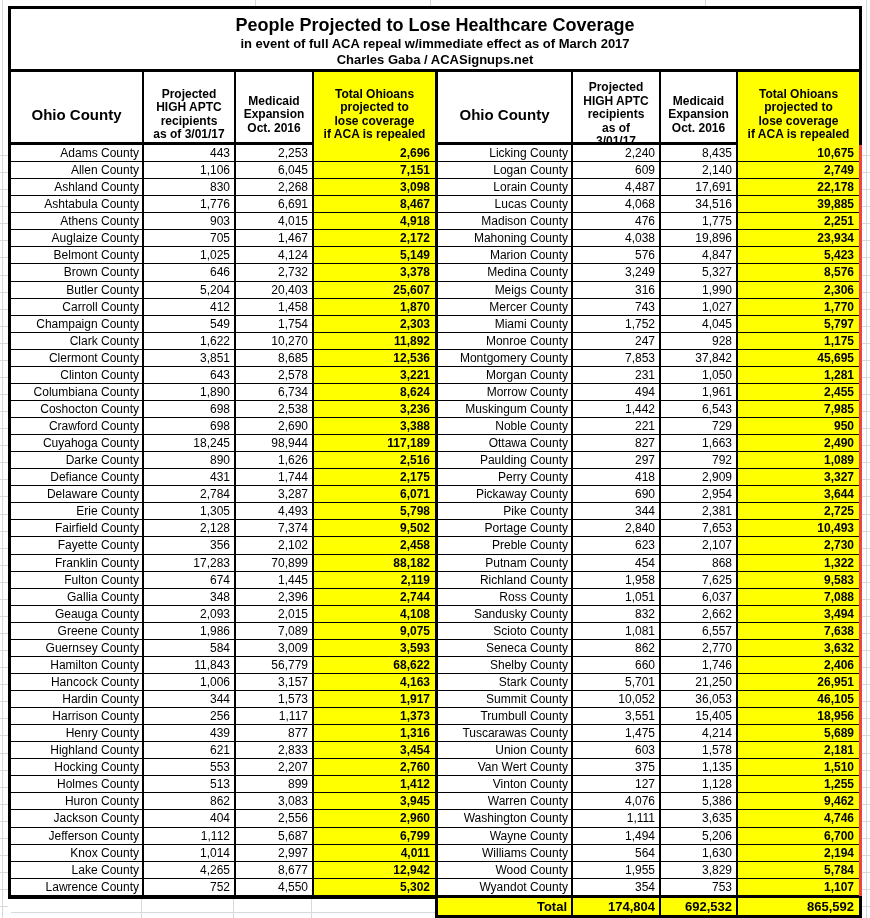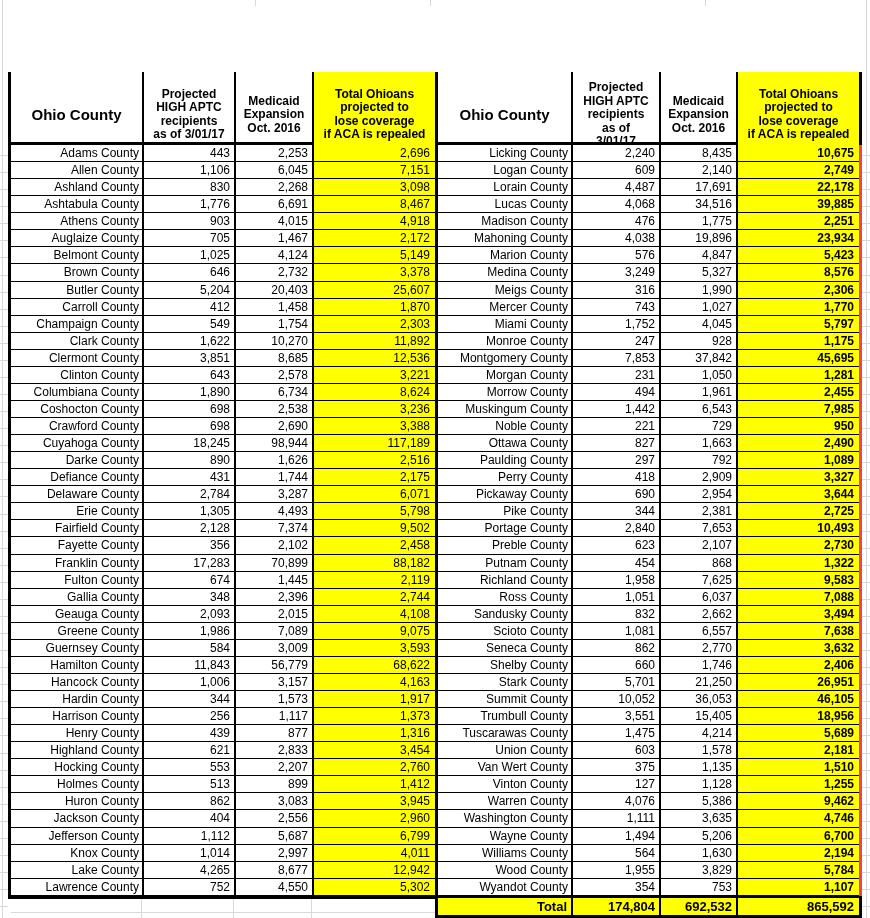--- a/index.html
+++ b/index.html
@@ -43,21 +43,21 @@
     display:grid;grid-template-columns:133px 92px 78px 124px 135px 88px 77px 121px;
     grid-auto-rows:17.07px;overflow:hidden;
   }
   .cell{
     display:flex;align-items:center;justify-content:flex-end;
     font-size:12px;line-height:14px;
     border-right:2px solid #000;border-bottom:1px solid #000;
     padding-right:4px;white-space:nowrap;overflow:hidden;
   }
   .cell.c-county{padding-right:3px;}
-  .cell.col3{border-right-width:3px;background:#FFFF00;font-weight:normal;padding-right:5px;}
+  .cell.col3{border-right-width:3px;background:#FFFF00;font-weight:bold;padding-right:5px;}
   .cell.col7{border-right:none;background:#FFFF00;font-weight:bold;padding-right:5px;}
 
   .left-bottom-border{position:absolute;left:0;top:890px;width:430px;height:3px;background:#000;}
 
   .total-row{
     position:absolute;left:427px;top:890px;width:427px;height:22px;
     border:3px solid #000;border-top-width:2px;background:#FFFF00;
     display:grid;grid-template-columns:135px 88px 77px 121px;
   }
   .tcell{
@@ -77,20 +77,25 @@
 <div class="vline" style="left:866px;top:0;height:918px;"></div>
 <div class="vline" style="left:255px;top:0;height:6px;"></div>
 <div class="vline" style="left:430px;top:0;height:6px;"></div>
 <div class="vline" style="left:705px;top:0;height:6px;"></div>
 <div class="vline" style="left:141px;top:896px;height:22px;"></div>
 <div class="vline" style="left:233px;top:896px;height:22px;"></div>
 <div class="vline" style="left:311px;top:896px;height:22px;"></div>
 
 <div id="sheet">
 
+  <div class="title-block">
+    <div class="title-main">People Projected to Lose Healthcare Coverage</div>
+    <div class="title-sub">in event of full ACA repeal w/immediate effect as of March 2017</div>
+    <div class="title-sub">Charles Gaba / ACASignups.net</div>
+  </div>
 
   <div class="header-row">
     <div class="hcell county">Ohio County</div>
     <div class="hcell">Projected
 HIGH APTC
 recipients
 as of 3/01/17</div>
     <div class="hcell">Medicaid
 Expansion
 Oct. 2016</div>

